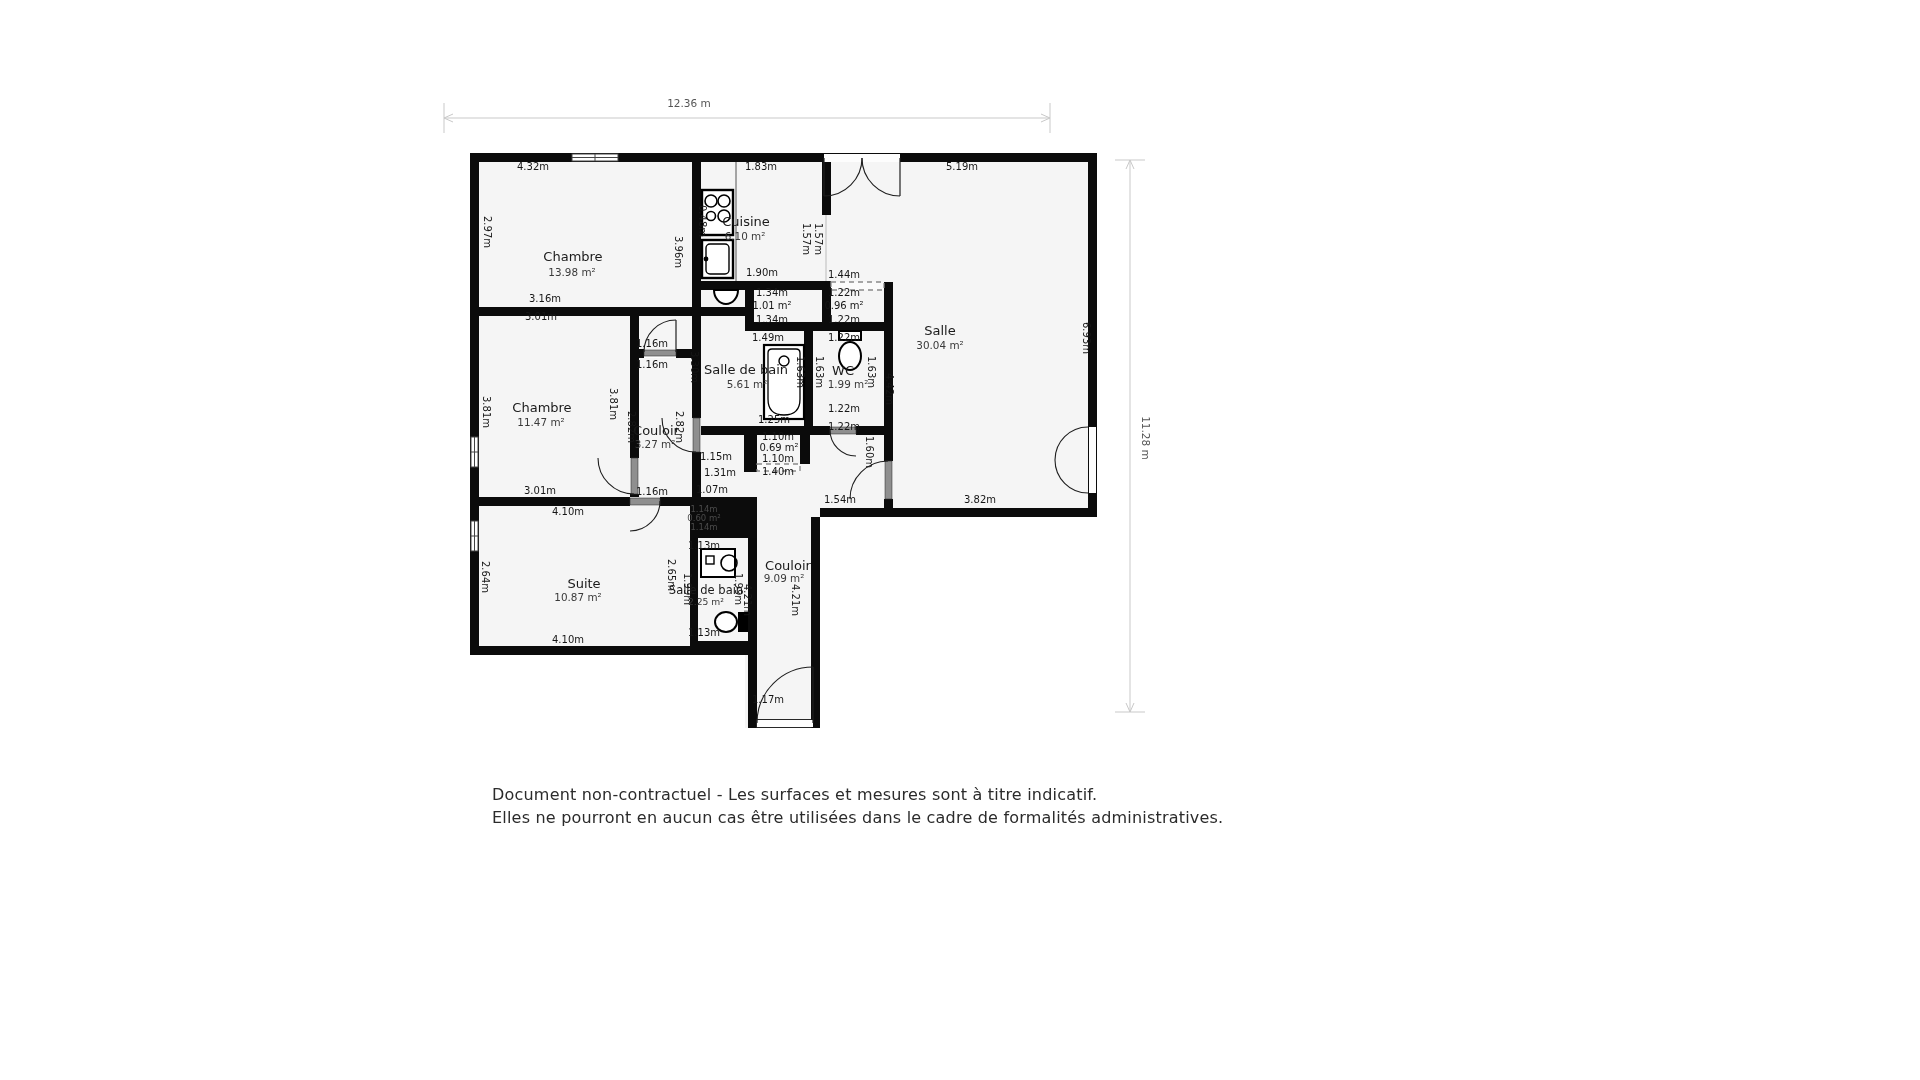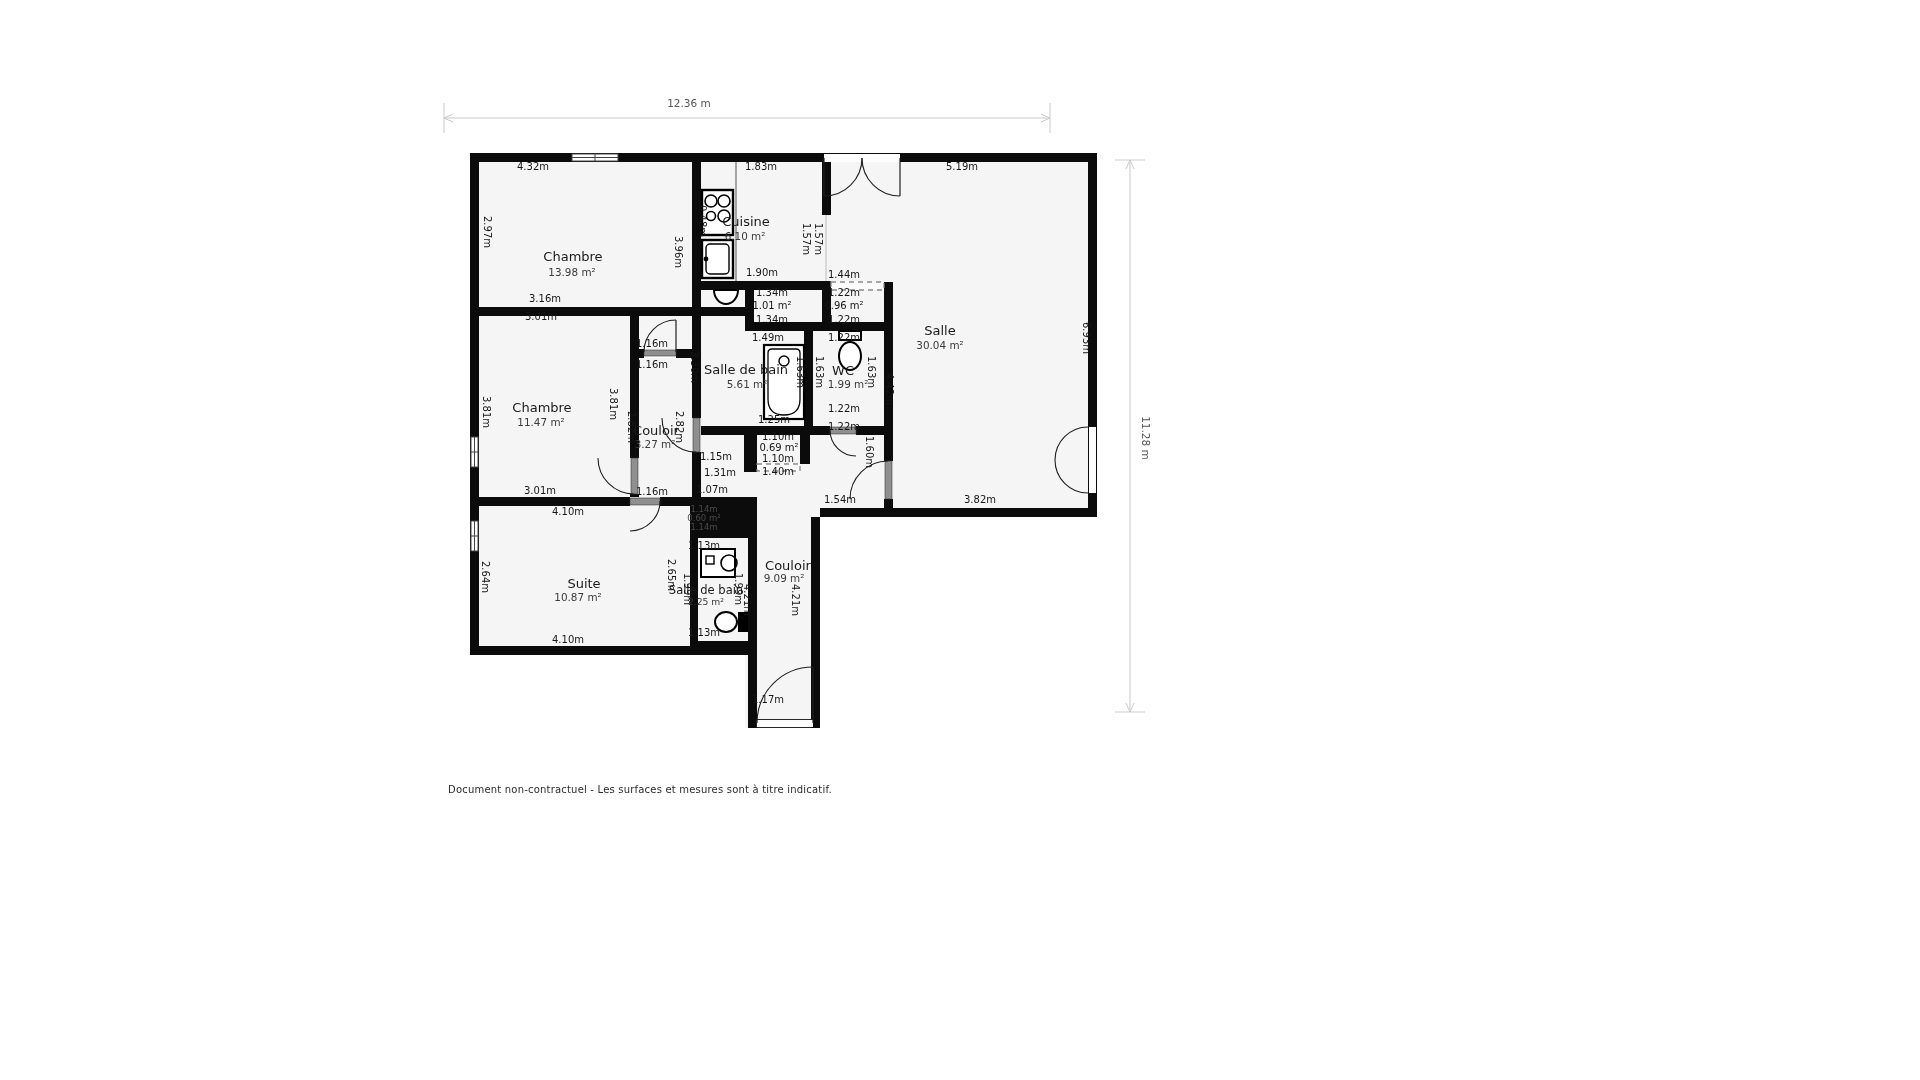--- a/index.html
+++ b/index.html
@@ -1,19 +1,19 @@
 <!DOCTYPE html>
 <html><head>
 <meta charset="utf-8">
 <style>
   html,body{margin:0;padding:0;background:#ffffff;}
   body{font-family:"DejaVu Sans","Liberation Sans",sans-serif;}
   #stage{position:relative;width:1920px;height:1080px;background:#fff;overflow:hidden;}
   #plan-svg{position:absolute;left:0;top:0;}
-  #disclaimer{position:absolute;left:448px;top:783px;color:#2b2b2b;font-size:10px;line-height:1.45;letter-spacing:.2px;}
+  #disclaimer{position:absolute;left:492px;top:783px;color:#2b2b2b;font-size:16px;line-height:1.45;letter-spacing:.2px;}
   text{font-family:"DejaVu Sans","Liberation Sans",sans-serif;}
   .room-name{fill:#1a1a1a;}
   .room-area{fill:#3a3a3a;}
   .meas{fill:#161616;}
   .dim{fill:#555;}
 </style>
 </head>
 <body>
 
 <div id="stage">
@@ -212,14 +212,15 @@
       <text x="689" y="107" font-size="10.5" text-anchor="middle" class="dim">12.36 m</text>
       <line x1="1130" y1="160" x2="1130" y2="712" stroke="#c9c9c9" stroke-width="1"></line>
       <line x1="1115" y1="160" x2="1145" y2="160" stroke="#c9c9c9" stroke-width="1"></line>
       <line x1="1115" y1="712" x2="1145" y2="712" stroke="#c9c9c9" stroke-width="1"></line>
       <path d="M1126,169 L1130,160 L1134,169" fill="none" stroke="#c9c9c9" stroke-width="1"></path>
       <path d="M1126,703 L1130,712 L1134,703" fill="none" stroke="#c9c9c9" stroke-width="1"></path>
       <text x="1142" y="438" font-size="10.5" text-anchor="middle" class="dim" transform="rotate(90 1142 438)">11.28 m</text>
     </svg>
   <div id="disclaimer">
     <div>Document non-contractuel - Les surfaces et mesures sont à titre indicatif.</div>
+    <div>Elles ne pourront en aucun cas être utilisées dans le cadre de formalités administratives.</div>
   </div>
 </div>
 
 </body></html>

